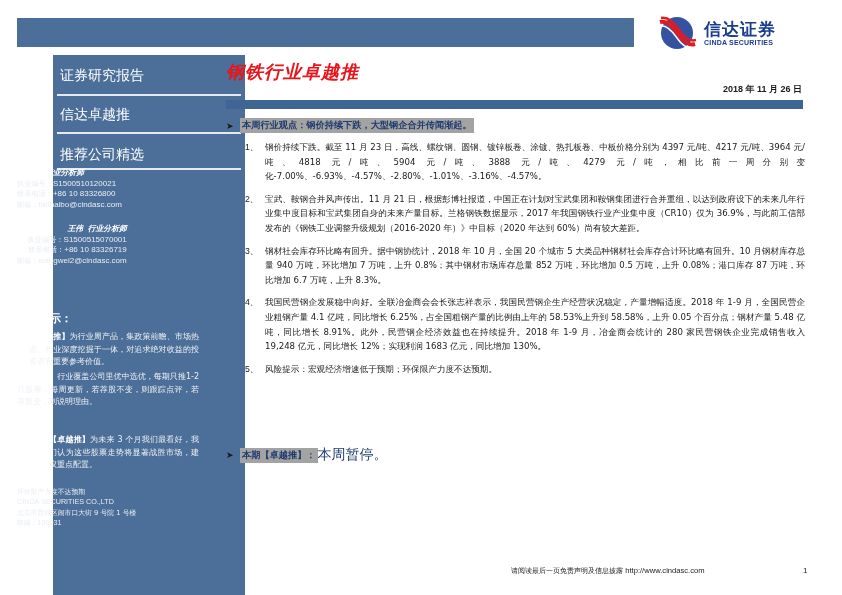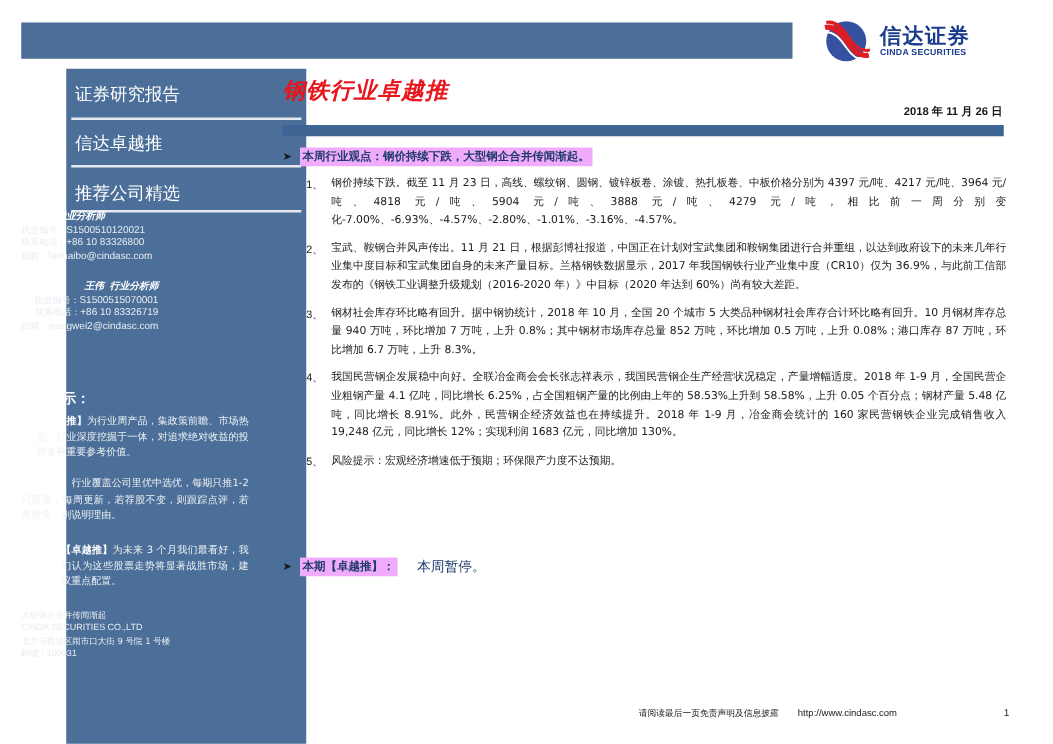--- a/index.html
+++ b/index.html
@@ -27,30 +27,30 @@
 
   .company { position: absolute; left: 17px; top: 487px; font-size: 6.8px; line-height: 10.3px; color: #e9edf3; }
   .company .en { font-family: "Liberation Sans", sans-serif; font-size: 7.2px; }
 
   .report-title { position: absolute; left: 226px; top: 60px; font-size: 18px; font-weight: bold; font-style: italic; color: #e8151c; letter-spacing: 1px; }
   .report-date { position: absolute; right: 40px; top: 83px; font-size: 9px; font-weight: bold; color: #1a1a1a; font-family: "Liberation Sans", sans-serif; }
   .content-band { position: absolute; left: 226px; top: 100px; width: 577px; height: 9px; background: #3f6595; }
 
   .bullet-row { position: absolute; left: 226px; display: flex; align-items: center; }
   .bullet-arrow { width: 14px; font-size: 9px; color: #1a1a1a; }
-  .bullet-text { font-size: 9.2px; font-weight: bold; color: #1e3a6e; background: #f0abfc; padding: 1px 2px; }
-  .bullet-rest { font-size: 11px; color: #1e3a6e; margin-left: 16px; }
+  .bullet-text { font-size: 9.2px; font-weight: bold; color: #1e3a6e; background: #a3a3a3; padding: 1px 2px; }
+  .bullet-rest { font-size: 14px; color: #1e3a6e; margin-left: 0; }
 
   .items { position: absolute; left: 245px; top: 140px; width: 560px; }
   .item { display: flex; font-size: 8.6px; line-height: 14.6px; color: #1a1a1a; margin-bottom: 8px; }
   .item-num { width: 20px; flex-shrink: 0; font-family: "Liberation Sans", sans-serif; }
   .item-body { flex: 1; text-align: justify; }
 
   .footer-text { position: absolute; left: 511px; top: 566px; font-size: 7px; color: #1a1a1a; }
-  .footer-url { font-family: "Liberation Sans", sans-serif; font-size: 7.6px; margin-left: 13px; }
+  .footer-url { font-family: "Liberation Sans", sans-serif; font-size: 7.6px; }
   .page-num { position: absolute; left: 803px; top: 566px; font-family: "Liberation Sans", sans-serif; font-size: 8px; color: #1a1a1a; }
 </style>
 </head>
 <body>
 
 <div class="band" style="width:617px;"></div>
 
 <div class="logo">
   <div class="logo-mark">
     <svg width="38" height="34" viewBox="0 0 38 34">
@@ -84,25 +84,25 @@
 
 <div class="analyst" style="top:224px;text-align:right;">
   <div><span class="name">王伟</span>&nbsp;&nbsp;<span class="name">行业分析师</span></div>
   <div><span>执业编号：</span><span class="num">S1500515070001</span></div>
   <div><span>联系电话：</span><span class="num">+86 10 83326719</span></div>
   <div><span>邮箱：</span><span class="num">wangwei2@cindasc.com</span></div>
 </div>
 
 <div class="product-title">产品提示：</div>
 <div class="product-para" style="top:331px;padding-left:12px;"><b>【卓越推】</b><span>为行业周产品，集政策前瞻、市场热点、行业深度挖掘于一体，对追求绝对收益的投资者有重要参考价值。</span></div>
-<div class="product-para" style="top:381px;"><b>【卓越推】</b><span>行业覆盖公司里优中选优，每期只推1-2只股票，每周更新，若荐股不变，则跟踪点评，若荐股变，则说明理由。</span></div>
+<div class="product-para" style="top:371px;"><b>【卓越推】</b><span>行业覆盖公司里优中选优，每期只推1-2只股票，每周更新，若荐股不变，则跟踪点评，若荐股变，则说明理由。</span></div>
 <div class="product-para" style="top:434px;padding-left:32px;"><b>【卓越推】</b><span>为未来 3 个月我们最看好，我们认为这些股票走势将显著战胜市场，建议重点配置。</span></div>
 
 <div class="company">
-  <div>大型钢企合并传闻渐起</div>
+  <div>环保限产力度不达预期</div>
   <div class="en">CINDA SECURITIES CO.,LTD</div>
   <div>北京市西城区闹市口大街 9 号院 1 号楼</div>
   <div><span>邮编：</span><span class="en">100031</span></div>
 </div>
 
 <div class="report-title">钢铁行业卓越推</div>
 <div class="report-date">2018 年 11 月 26 日</div>
 <div class="content-band"></div>
 
 <div class="bullet-row" style="top:118px;">
@@ -118,21 +118,21 @@
   <div class="item">
     <span class="item-num">2、</span>
     <span class="item-body">宝武、鞍钢合并风声传出。11 月 21 日，根据彭博社报道，中国正在计划对宝武集团和鞍钢集团进行合并重组，以达到政府设下的未来几年行业集中度目标和宝武集团自身的未来产量目标。兰格钢铁数据显示，2017 年我国钢铁行业产业集中度（CR10）仅为 36.9%，与此前工信部发布的《钢铁工业调整升级规划（2016-2020 年）》中目标（2020 年达到 60%）尚有较大差距。</span>
   </div>
   <div class="item">
     <span class="item-num">3、</span>
     <span class="item-body">钢材社会库存环比略有回升。据中钢协统计，2018 年 10 月，全国 20 个城市 5 大类品种钢材社会库存合计环比略有回升。10 月钢材库存总量 940 万吨，环比增加 7 万吨，上升 0.8%；其中钢材市场库存总量 852 万吨，环比增加 0.5 万吨，上升 0.08%；港口库存 87 万吨，环比增加 6.7 万吨，上升 8.3%。</span>
   </div>
   <div class="item">
     <span class="item-num">4、</span>
-    <span class="item-body">我国民营钢企发展稳中向好。全联冶金商会会长张志祥表示，我国民营钢企生产经营状况稳定，产量增幅适度。2018 年 1-9 月，全国民营企业粗钢产量 4.1 亿吨，同比增长 6.25%，占全国粗钢产量的比例由上年的 58.53%上升到 58.58%，上升 0.05 个百分点；钢材产量 5.48 亿吨，同比增长 8.91%。此外，民营钢企经济效益也在持续提升。2018 年 1-9 月，冶金商会统计的 160 家民营钢铁企业完成销售收入 19,248 亿元，同比增长 12%；实现利润 1683 亿元，同比增加 130%。</span>
+    <span class="item-body">我国民营钢企发展稳中向好。全联冶金商会会长张志祥表示，我国民营钢企生产经营状况稳定，产量增幅适度。2018 年 1-9 月，全国民营企业粗钢产量 4.1 亿吨，同比增长 6.25%，占全国粗钢产量的比例由上年的 58.53%上升到 58.58%，上升 0.05 个百分点；钢材产量 5.48 亿吨，同比增长 8.91%。此外，民营钢企经济效益也在持续提升。2018 年 1-9 月，冶金商会统计的 280 家民营钢铁企业完成销售收入 19,248 亿元，同比增长 12%；实现利润 1683 亿元，同比增加 130%。</span>
   </div>
   <div class="item">
     <span class="item-num">5、</span>
     <span class="item-body">风险提示：宏观经济增速低于预期；环保限产力度不达预期。</span>
   </div>
 </div>
 
 <div class="bullet-row" style="top:446px;">
   <span class="bullet-arrow">➤</span>
   <span class="bullet-text">本期【卓越推】：</span>

